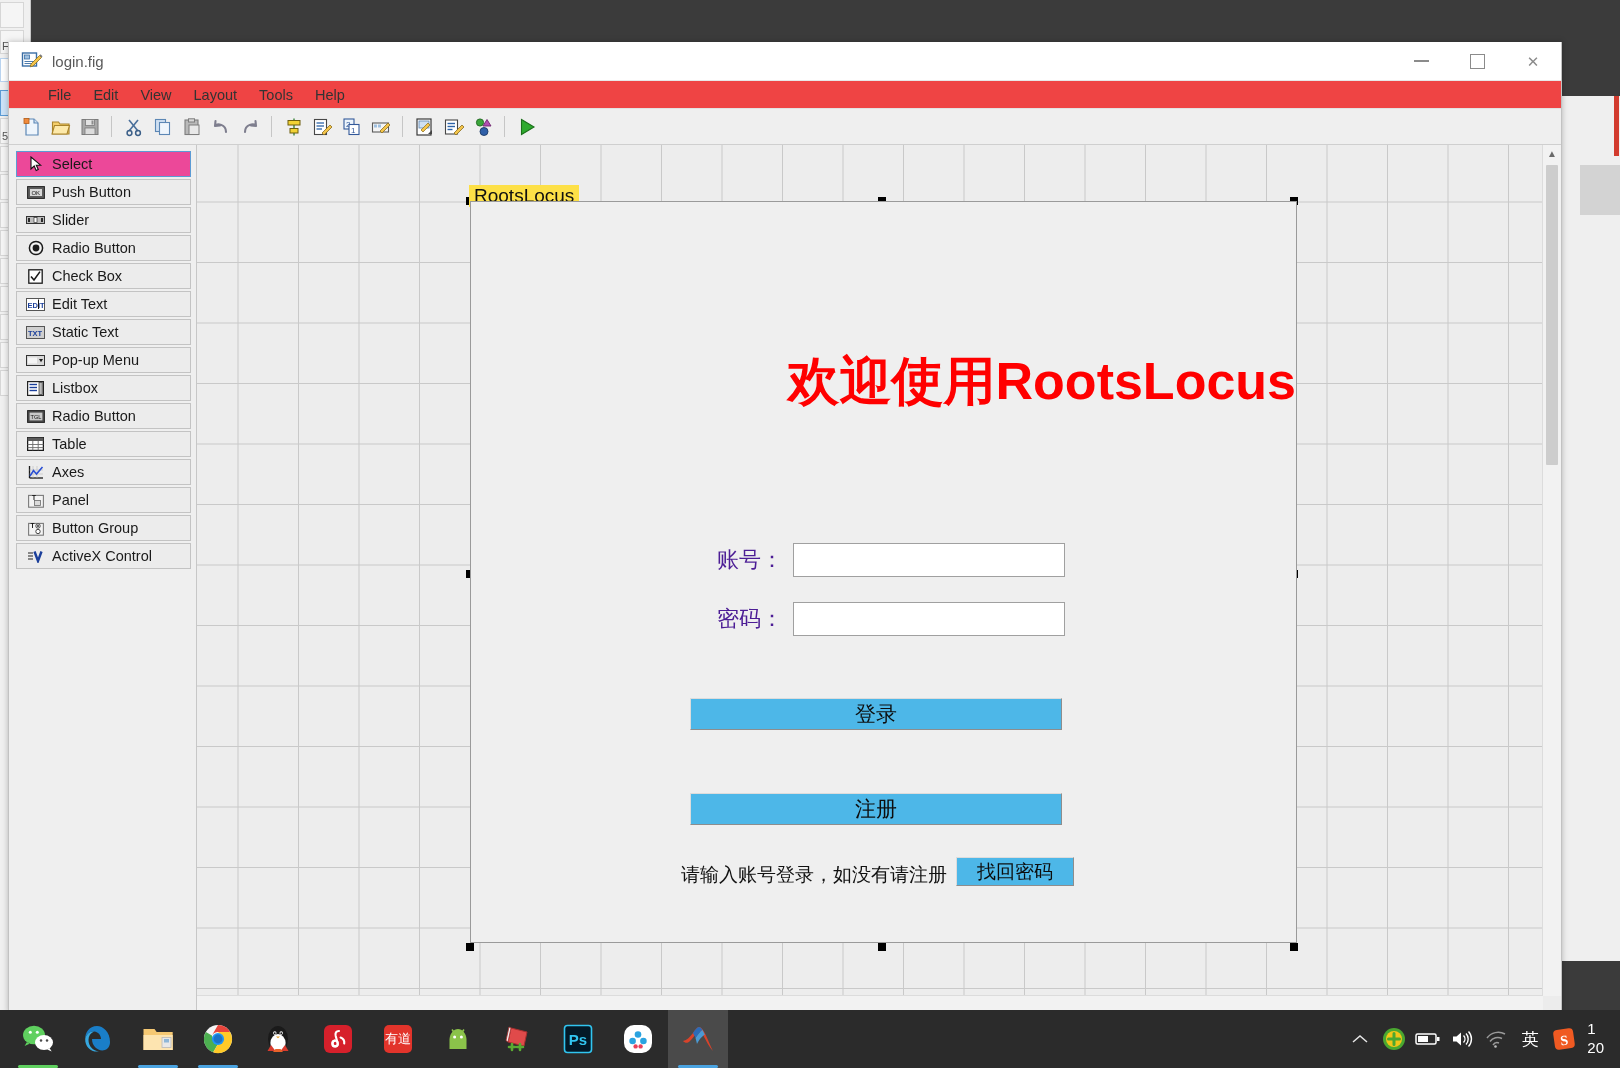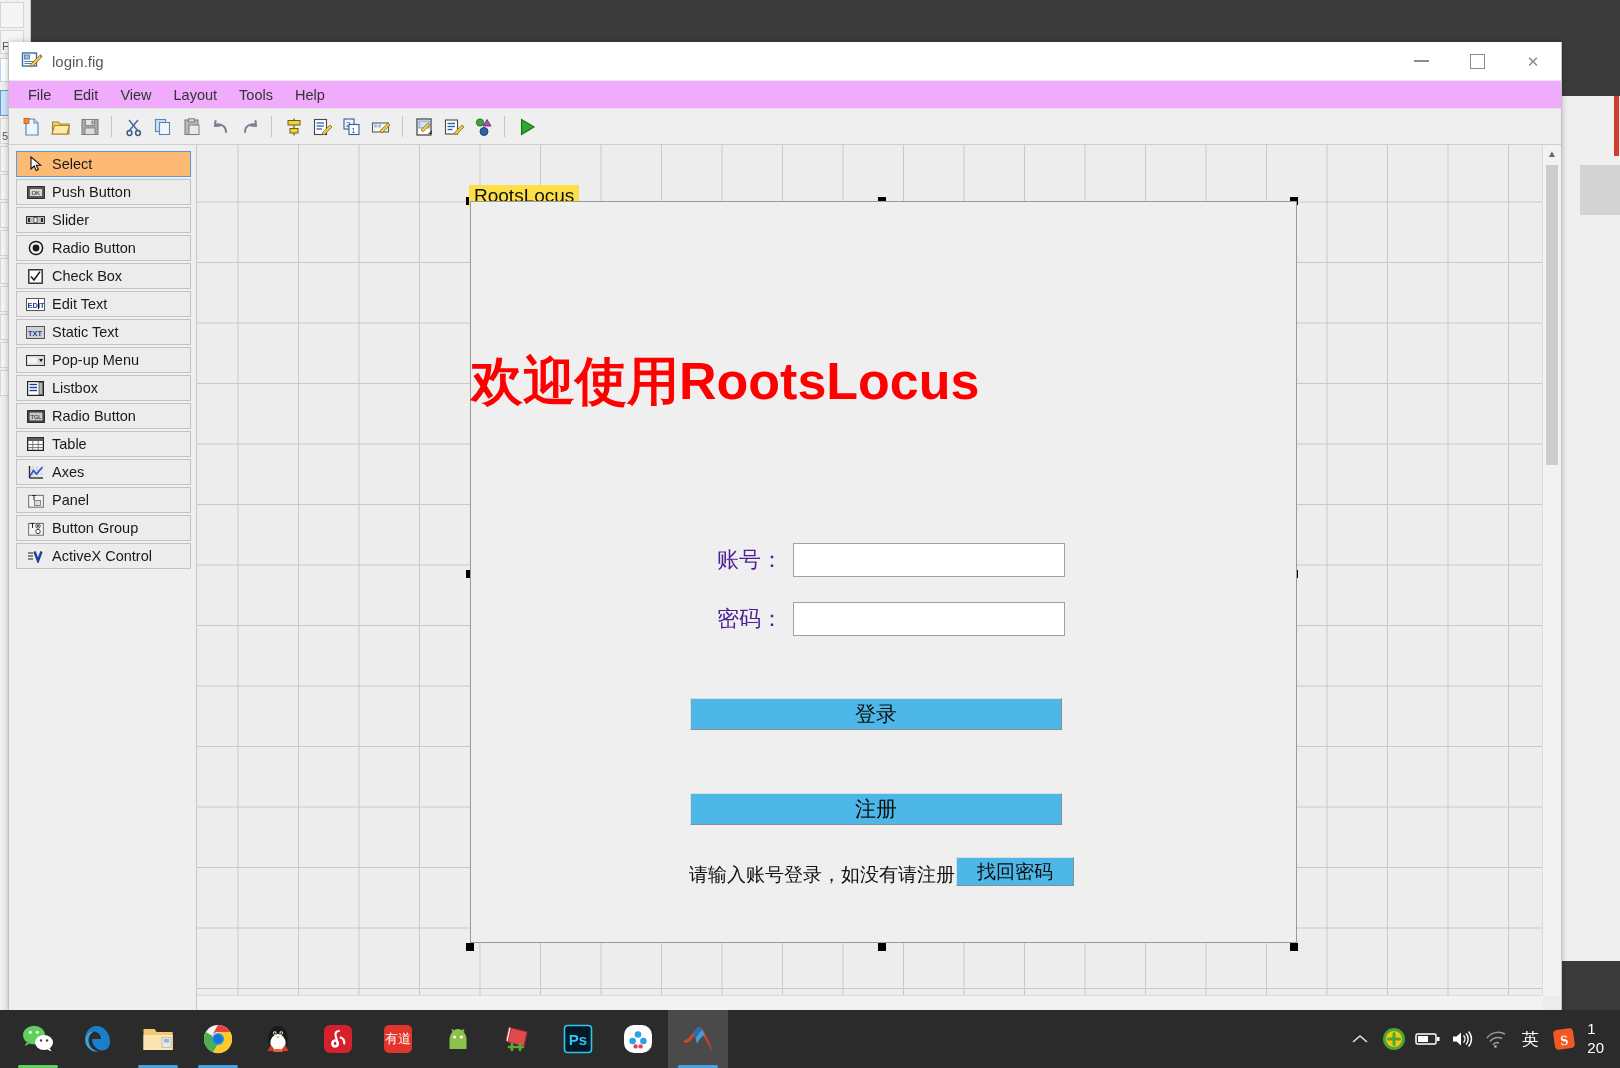--- a/index.html
+++ b/index.html
@@ -44,39 +44,39 @@
     width:22px;height:22px;margin-left:12px;margin-right:9px;position:relative;flex:none;
   }
   .title-text{font-size:15px;color:#5a5a5a;}
   .wctrls{position:absolute;right:0;top:0;height:38px;display:flex;}
   .wbtn{width:56px;height:38px;display:flex;align-items:center;justify-content:center;}
   .wbtn .glyph{color:#8b8b8b;font-size:15px;line-height:1;}
   .wbtn .sq{width:13px;height:13px;border:1.4px solid #8b8b8b;}
   .wbtn .dash{width:15px;height:1.4px;background:#8b8b8b;}
 
   
-  .menubar{height:27px;background:#f0abfc;display:flex;align-items:center;padding-left:8px;border-bottom:1px solid #e2e2e2;}
+  .menubar{height:27px;background:#ef4444;display:flex;align-items:center;padding-left:28px;border-bottom:1px solid #e2e2e2;}
   .menu-item{font-size:14.5px;color:#333;padding:3px 11px;cursor:default;}
 
   
   .toolbar{height:35px;background:#efefef;display:flex;align-items:center;padding-left:9px;border-bottom:1px solid #cfcfcf;gap:2px;}
   .tb{width:25px;height:25px;display:flex;align-items:center;justify-content:center;border:1px solid transparent;}
   .tbsep{width:1px;height:21px;background:#c6c6c6;margin:0 6px;}
 
   
   .wbody{display:flex;height:869px;}
   .palette{
     width:188px;flex:none;background:#efefef;border-right:1px solid #c7c7c7;
     padding:6px 5px 0 7px;box-sizing:border-box;
   }
   .pal-item{
     height:26px;margin-bottom:2px;background:#ececec;border:1px solid #c3c3c3;
     display:flex;align-items:center;padding-left:9px;box-sizing:border-box;font-size:14.5px;color:#1a1a1a;
   }
-  .pal-item.sel{background:#fdba74;border-color:#5b9bd5;}
+  .pal-item.sel{background:#ec4899;border-color:#5b9bd5;}
   .pal-item .pico{width:19px;height:17px;margin-right:7px;flex:none;display:flex;align-items:center;justify-content:center;}
 
   
   .canvas-wrap{position:relative;flex:1;overflow:hidden;background:#ececec;}
   .grid{
     position:absolute;left:0;top:0;right:18px;bottom:18px;
     background-color:#ededed;
     background-image:
       linear-gradient(to right, #c9c9c9 1px, transparent 1px),
       linear-gradient(to bottom, #c9c9c9 1px, transparent 1px);
@@ -86,41 +86,41 @@
   .fig-panel{
     position:absolute;left:273px;top:56px;width:825px;height:740px;
     background:#efefef;border:1px solid #9a9a9a;
   }
   .fig-title{
     position:absolute;left:272px;top:40px;background:#fde047;padding:0 5px;
     font-size:19px;color:#101010;font-family:"Liberation Sans",sans-serif;white-space:nowrap;
   }
   .handle{position:absolute;width:8px;height:8px;background:#000;}
   .red-title{
-    position:absolute;left:0;right:0;top:145px;text-align:left;
+    position:absolute;left:0;right:0;top:145px;text-align:right;
     color:#ff0000;font-weight:bold;font-size:52px;letter-spacing:0px;
   }
   .hint-top{
     position:absolute;left:0;right:0;top:304px;text-align:center;
     font-size:19px;color:#1a1a1a;
   }
   .frow{position:absolute;display:flex;align-items:center;}
   .flabel{font-size:22px;color:#4c1d95;width:104px;text-align:right;padding-right:10px;box-sizing:border-box;}
   .finput{
     width:272px;height:34px;background:#ffffff;border:1px solid #a0a0a0;box-sizing:border-box;
     font-size:16px;padding:0 5px;color:#111;outline:none;font-family:"Liberation Sans",sans-serif;
   }
   .bigbtn{
     position:absolute;width:372px;height:32px;background:#4db7e8;
     border-top:1px solid #dcdcdc;border-left:1px solid #dcdcdc;
     border-right:1px solid #8d8d8d;border-bottom:1px solid #8d8d8d;
     display:flex;align-items:center;justify-content:center;
     font-size:21px;color:#0d0d0d;box-sizing:border-box;cursor:default;
   }
-  .hint-bottom{position:absolute;left:218px;top:660px;font-size:19px;color:#111;}
+  .hint-bottom{position:absolute;left:210px;top:660px;font-size:19px;color:#111;}
   .smallbtn{
     position:absolute;left:485px;top:655px;width:118px;height:29px;background:#4db7e8;
     border-top:1px solid #dcdcdc;border-left:1px solid #dcdcdc;
     border-right:1px solid #8d8d8d;border-bottom:1px solid #8d8d8d;
     display:flex;align-items:center;justify-content:center;font-size:19px;color:#0d0d0d;
     box-sizing:border-box;cursor:default;
   }
 
   
   .vscroll{position:absolute;right:0;top:0;width:18px;bottom:18px;background:#f2f2f2;border-left:1px solid #dcdcdc;}

